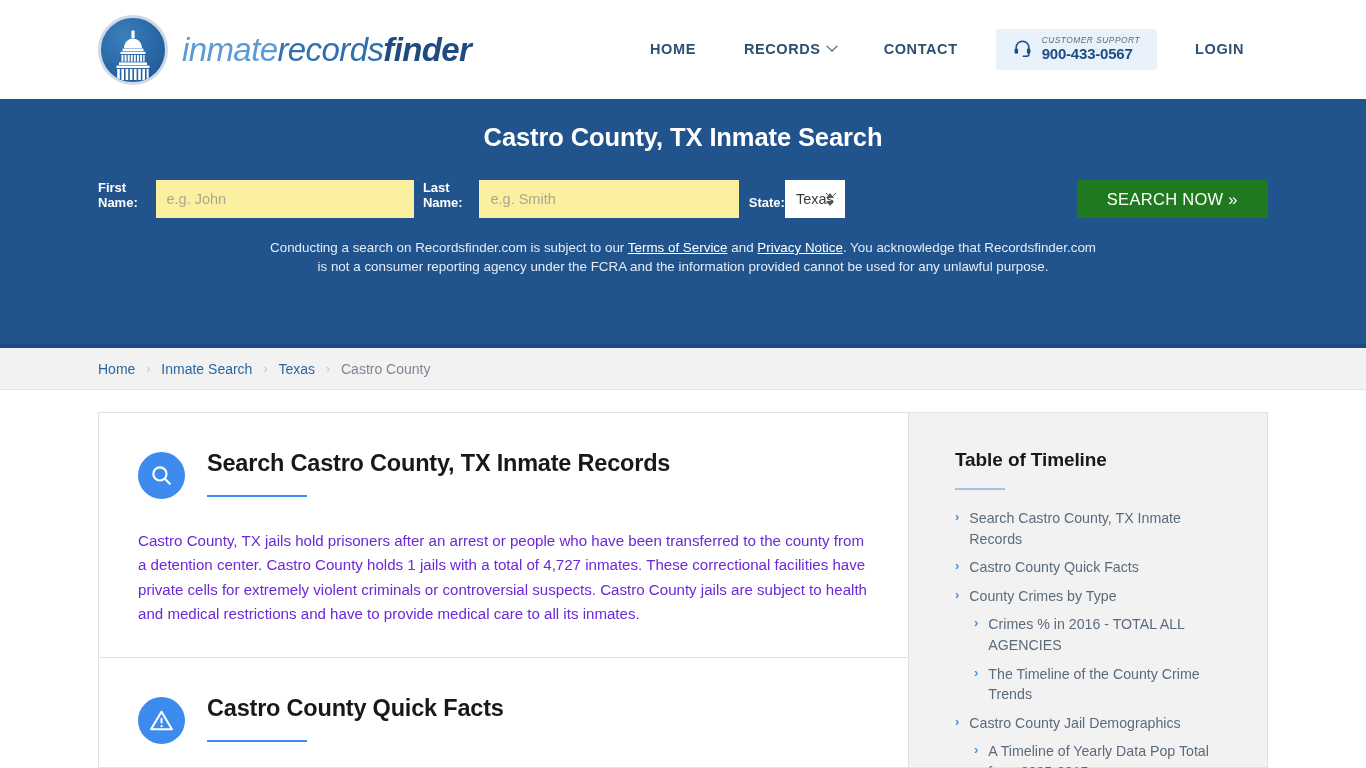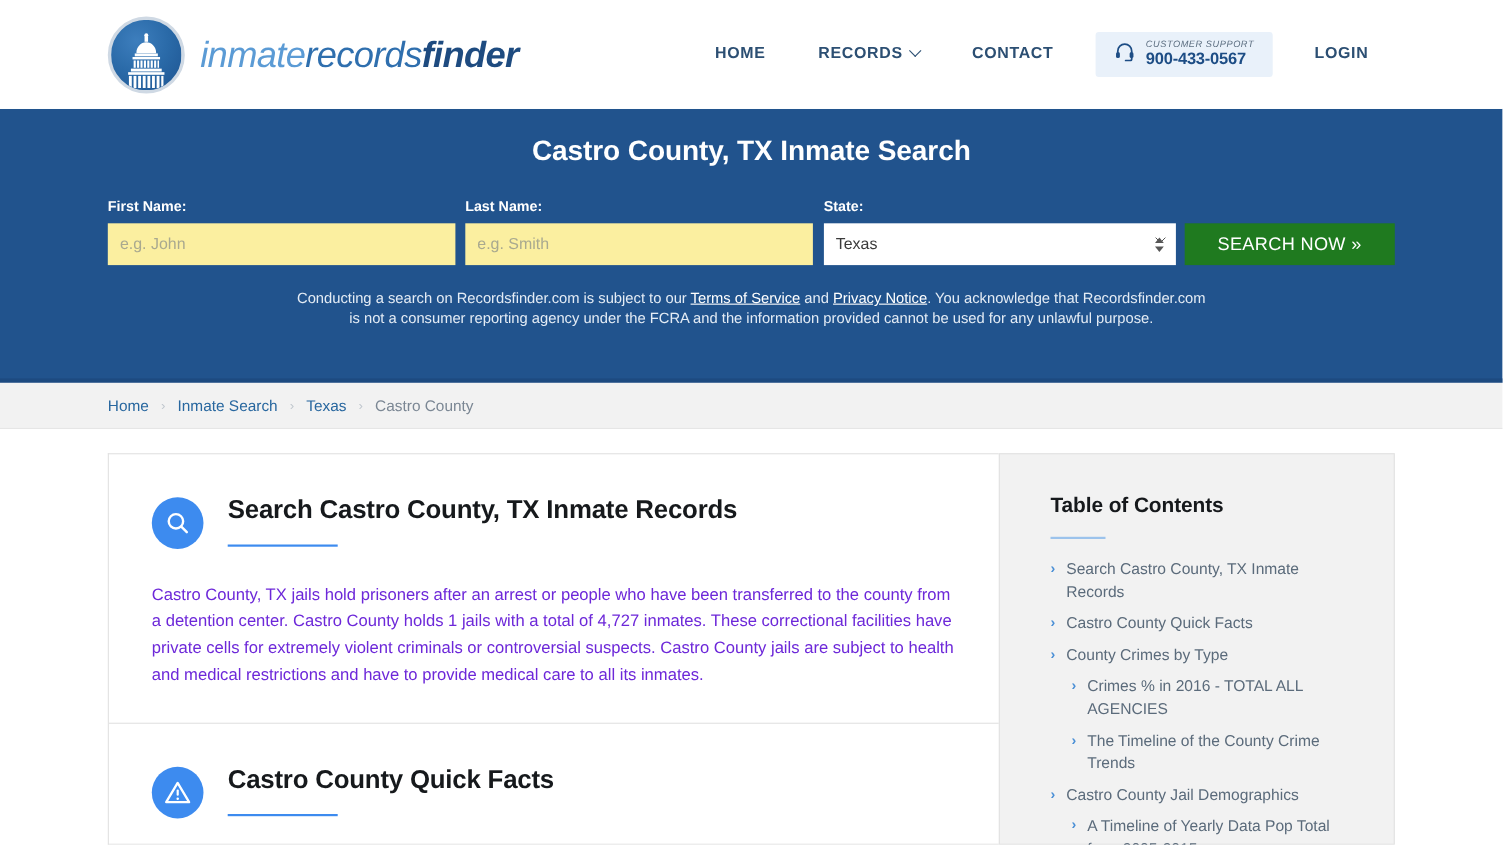--- a/index.html
+++ b/index.html
@@ -117,21 +117,21 @@
     font-size: 25.5px;
     font-weight: bold;
     letter-spacing: -0.1px;
     margin-bottom: 28px;
   }
   .search-form {
     display: flex;
     align-items: flex-end;
     gap: 0;
   }
-  .field { display: flex; flex-direction: column; }
+  .field { display: flex; flex-direction: row; align-items: flex-end; }
   .field-fname { width: 317px; margin-right: 9px; }
   .field-lname { width: 317px; margin-right: 10px; }
   .field-state { width: 321px; margin-right: 8px; }
   .field-label {
     color: #ffffff;
     font-size: 13px;
     font-weight: bold;
     margin-bottom: 8px;
   }
   .text-input {
@@ -477,21 +477,21 @@
         <div class="sec-title-wrap">
           <h2 class="sec-title">Castro County Quick Facts</h2>
           <div class="sec-rule"></div>
         </div>
       </div>
     </section>
 
   </main>
 
   <aside class="toc">
-    <h3 class="toc-title">Table of Contents</h3>
+    <h3 class="toc-title">Table of Timeline</h3>
     <div class="toc-rule"></div>
     <ul class="toc-list">
       <li class="toc-item">
         <span class="toc-chevron">›</span>
         <a class="toc-link" href="#">Search Castro County, TX Inmate Records</a>
       </li>
       <li class="toc-item">
         <span class="toc-chevron">›</span>
         <a class="toc-link" href="#">Castro County Quick Facts</a>
       </li>

